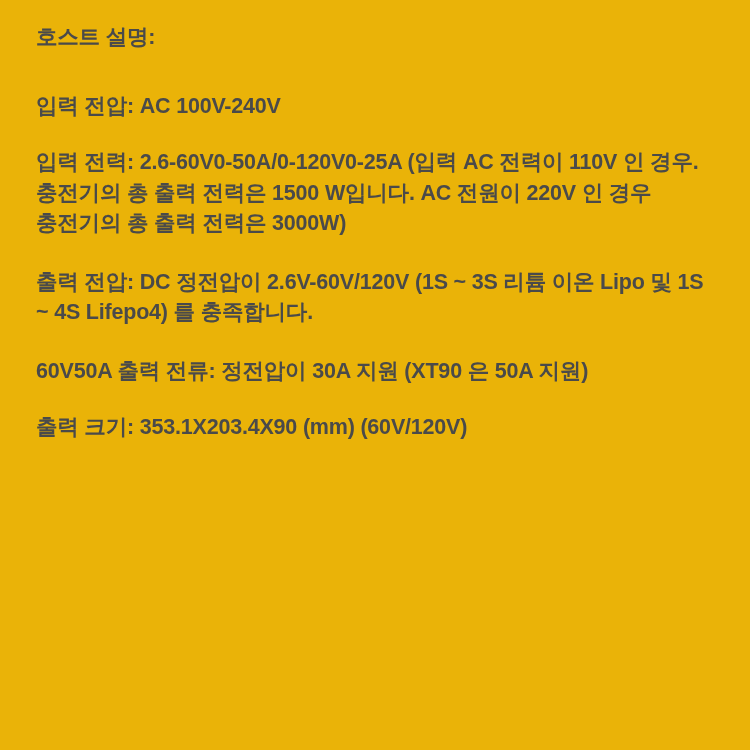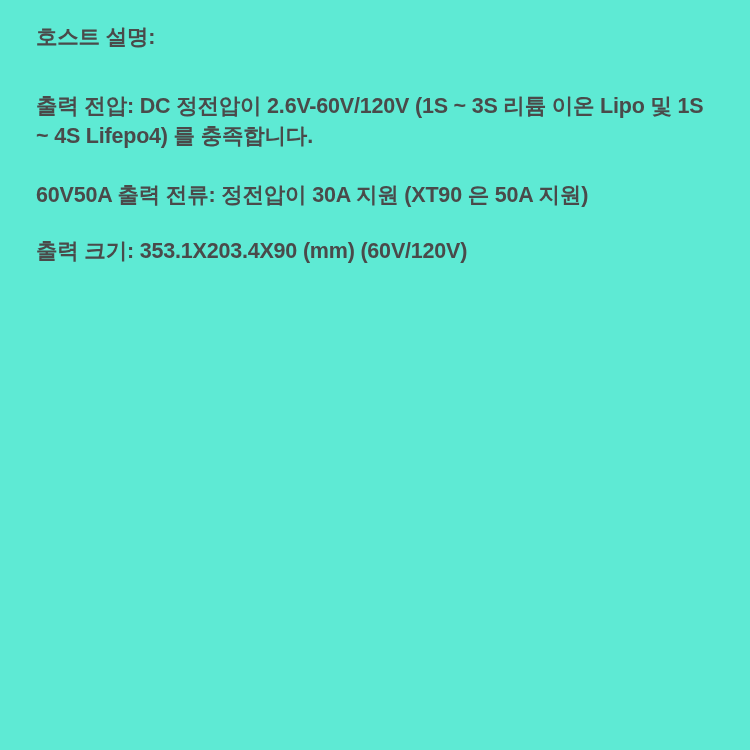--- a/index.html
+++ b/index.html
@@ -12,21 +12,21 @@
     height: 750px;
     background: #ffffff;
     font-family: "Liberation Sans", sans-serif;
     overflow: hidden;
   }
   .page {
     box-sizing: border-box;
     width: 750px;
     height: 750px;
     padding: 22px 34px 0 36px;
-    background: #5eead4;
+    background: #eab308;
   }
   .spec-block {
     color: #4a4a4a;
     font-size: 21.5px;
     font-weight: bold;
     line-height: 1.42;
     letter-spacing: -0.2px;
     margin: 0 0 26px 0;
     word-break: keep-all;
     white-space: pre-wrap;
@@ -39,16 +39,18 @@
   }
   .spec-block.last {
     margin-bottom: 12px;
   }
 </style>
 </head>
 <body>
 
 <div class="page">
   <p class="spec-block first">호스트 설명:</p>
+  <p class="spec-block">입력 전압: AC 100V-240V</p>
+  <p class="spec-block tight">입력 전력: 2.6-60V0-50A/0-120V0-25A (입력 AC 전력이 110V 인 경우. 충전기의 총 출력 전력은 1500 W입니다. AC 전원이 220V 인 경우 충전기의 총 출력 전력은 3000W)</p>
   <p class="spec-block tight">출력 전압: DC 정전압이 2.6V-60V/120V (1S ~ 3S 리튬 이온 Lipo 및 1S ~ 4S Lifepo4) 를 충족합니다.</p>
   <p class="spec-block">60V50A 출력 전류: 정전압이 30A 지원 (XT90 은 50A 지원)</p>
   <p class="spec-block last">출력 크기: 353.1X203.4X90 (mm) (60V/120V)</p>
 </div>
 
 </body></html>

